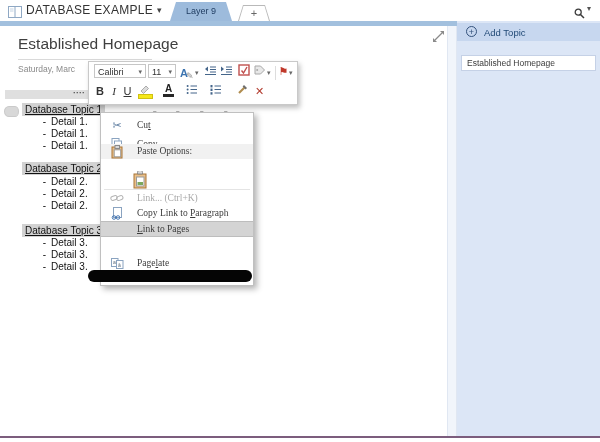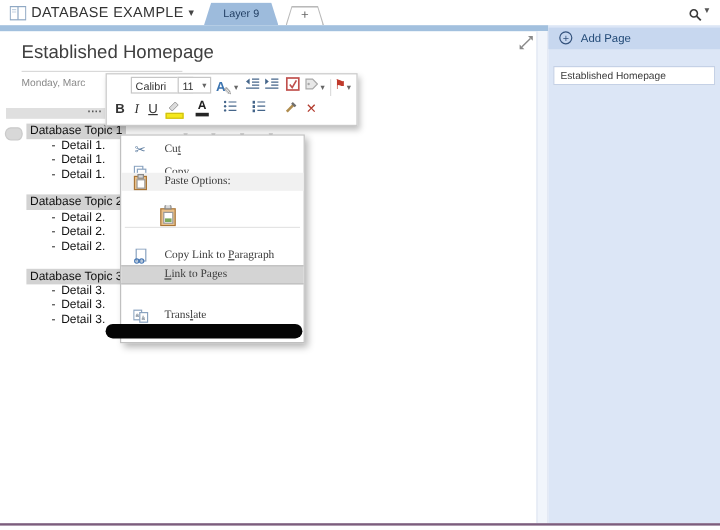--- a/index.html
+++ b/index.html
@@ -22,21 +22,21 @@
 
   
   .page-title{position:absolute;left:18px;top:35px;font-size:15.5px;color:#3f3f3f;}
   .title-rule{position:absolute;left:18px;top:59px;width:134px;height:1px;background:#d9d9d9;}
   .date-line{position:absolute;left:18px;top:64px;font-size:8.5px;color:#8a8a8a;}
   .container-bar{position:absolute;left:5px;top:90px;width:83px;height:9px;background:#dfdfdf;
     text-align:right;font-size:9px;font-weight:bold;color:#555;line-height:7px;padding-right:3px;box-sizing:border-box;}
   .para-handle{position:absolute;left:4px;top:106px;width:13px;height:9px;background:#d8d8d8;
     border:1px solid #cacaca;border-radius:5px 4px 4px 5px / 50% 50% 50% 50%;}
   .topic{position:absolute;left:22px;font-size:10px;color:#111;background:#d2d2d2;
-    padding:1px 3px;line-height:11px;white-space:nowrap;}
+    padding:1px 3px;line-height:11px;white-space:nowrap;text-decoration:underline;}
   .detail{position:absolute;left:38px;font-size:10px;color:#111;line-height:11px;white-space:nowrap;}
   .detail .dash{display:inline-block;width:13px;text-align:center;}
   .expand-icon{position:absolute;left:432px;top:29px;}
 
   
   .minibar{position:absolute;left:88px;top:61px;width:208px;height:42px;background:#fff;
     border:1px solid #c9c9c9;box-shadow:2px 3px 5px rgba(0,0,0,.25);z-index:5;}
   .mb-row{position:absolute;left:0;width:100%;height:18px;}
   .combo{position:absolute;border:1px solid #c6c6c6;background:#fff;height:14px;font-size:9px;color:#333;
     line-height:14px;padding:0 3px;box-sizing:border-box;}
@@ -99,21 +99,21 @@
   <div class="nb-caret">▾</div>
 
   <div class="tab tab-active">Layer 9</div>
   <div class="tab tab-add-outer">
     <div class="tab-add-inner">+</div>
   </div>
   <div class="tab-strip"></div>
 
   <div class="page-title">Established Homepage</div>
   <div class="title-rule"></div>
-  <div class="date-line">Monday, Marc</div>
+  <div class="date-line">Saturday, Marc</div>
   <div class="container-bar">····</div>
   <div class="para-handle"></div>
 
   <div class="topic" style="top:103px">Database Topic 1</div>
   <div class="detail" style="top:116px"><span class="dash">-</span><span>Detail 1.</span></div>
   <div class="detail" style="top:128px"><span class="dash">-</span><span>Detail 1.</span></div>
   <div class="detail" style="top:140px"><span class="dash">-</span><span>Detail 1.</span></div>
 
   <div class="topic" style="top:162px">Database Topic 2</div>
   <div class="detail" style="top:176px"><span class="dash">-</span><span>Detail 2.</span></div>
@@ -128,21 +128,21 @@
   <span class="expand-icon">
     <svg width="13" height="13" viewBox="0 0 13 13">
         <line x1="3" y1="10" x2="10" y2="3" stroke="#8a8a8a" stroke-width="1.2"></line>
         <path d="M8 1 L12 1 L12 5 Z" fill="#8a8a8a"></path>
         <path d="M1 8 L1 12 L5 12 Z" fill="#8a8a8a"></path>
       </svg>
   </span>
 
   <div class="minibar">
     <div class="mb-row" style="top:2px">
-      <div class="combo" style="left:20px;width:52px;"><span>Calibri</span><span class="car">▾</span></div>
+      <div class="combo" style="left:5px;width:52px;"><span>Calibri</span><span class="car">▾</span></div>
       <div class="combo" style="left:59px;width:28px;"><span>11</span><span class="car">▾</span></div>
       <div class="mbtn" style="left:91px;width:14px;">
         <span class="styles-a">A</span>
         <span class="styles-pen">✎</span>
       </div>
       <span class="car-sm" style="left:106px">▾</span>
       <div class="mbtn" style="left:114px;width:15px;">
         <svg width="13" height="11" viewBox="0 0 13 11">
             <path d="M4 1.5 L1 4 L4 6.5 Z" fill="#44658a"></path>
             <line x1="6" y1="2" x2="12" y2="2" stroke="#44658a"></line>
@@ -253,20 +253,29 @@
       <span class="mic" style="left:30px;top:0;">
         <svg width="16" height="18" viewBox="0 0 16 18">
             <rect x="2" y="3" width="12" height="14" fill="#e9c08a" stroke="#a97536"></rect>
             <path d="M5.5 3 L5.5 1.5 A2 2 0 0 1 10.5 1.5 L10.5 3 Z" fill="#d8d8d8" stroke="#8a8a8a"></path>
             <rect x="4.5" y="6" width="7.5" height="9" fill="#fff" stroke="#9a9a9a"></rect>
             <rect x="5.5" y="11" width="5.5" height="3" fill="#7aa85c"></rect>
           </svg>
       </span>
     </div>
     <div class="msep" style="top:76px"></div>
+    <div class="mrow disabled" style="top:78px">
+      <span class="mic">
+        <svg width="14" height="10" viewBox="0 0 14 10">
+            <rect x="0.8" y="3" width="6.5" height="4" rx="2" fill="none" stroke="#b3b3b3" transform="rotate(-20 4 5)"></rect>
+            <rect x="6.5" y="3" width="6.5" height="4" rx="2" fill="none" stroke="#b3b3b3" transform="rotate(-20 10 5)"></rect>
+          </svg>
+      </span>
+      <span class="lbl"><span>Link... (Ctrl+K)</span></span>
+    </div>
     <div class="mrow" style="top:93px">
       <span class="mic">
         <svg width="12" height="13" viewBox="0 0 12 13">
             <rect x="2.5" y="0.5" width="8" height="10" fill="#fff" stroke="#8aa3c0"></rect>
             <circle cx="3" cy="10.5" r="1.8" fill="none" stroke="#4a7ab5"></circle>
             <circle cx="7" cy="10.5" r="1.8" fill="none" stroke="#4a7ab5"></circle>
             <line x1="4" y1="10.5" x2="6" y2="10.5" stroke="#4a7ab5"></line>
           </svg>
       </span>
       <span class="lbl"><span>Copy Link to </span><span class="u">P</span><span>aragraph</span></span>
@@ -276,37 +285,37 @@
     </div>
     <div class="mrow" style="top:143px">
       <span class="mic">
         <svg width="13" height="13" viewBox="0 0 13 13">
             <rect x="0.5" y="1.5" width="6.5" height="8" fill="#fff" stroke="#8aa3c0"></rect>
             <rect x="5.5" y="3.5" width="6.5" height="8" fill="#fff" stroke="#8aa3c0"></rect>
             <text x="2" y="7" font-size="5" fill="#567">a</text>
             <text x="7" y="9.5" font-size="5" fill="#567">â</text>
           </svg>
       </span>
-      <span class="lbl"><span>Trans</span><span class="u">l</span><span>ate</span></span>
+      <span class="lbl"><span>Page</span><span class="u">l</span><span>ate</span></span>
     </div>
   </div>
   <div class="redact-bar"></div>
 
   <span class="search-icon">
     <svg width="11" height="11" viewBox="0 0 11 11">
         <circle cx="4.2" cy="4.2" r="3" fill="none" stroke="#3b3b3b" stroke-width="1.3"></circle>
         <line x1="6.5" y1="6.5" x2="10" y2="10" stroke="#3b3b3b" stroke-width="1.5"></line>
       </svg>
   </span>
   <span class="search-caret">▾</span>
 
   <div class="scroll-gutter"></div>
 
   <div class="sidebar">
     <div class="addpage-band">
       <span class="plus-circle">+</span>
-      <span class="addpage-label">Add Page</span>
+      <span class="addpage-label">Add Topic</span>
     </div>
     <div class="page-item">Established Homepage</div>
   </div>
 
   <div class="bottom-border"></div>
 </div>
 
 </body></html>

